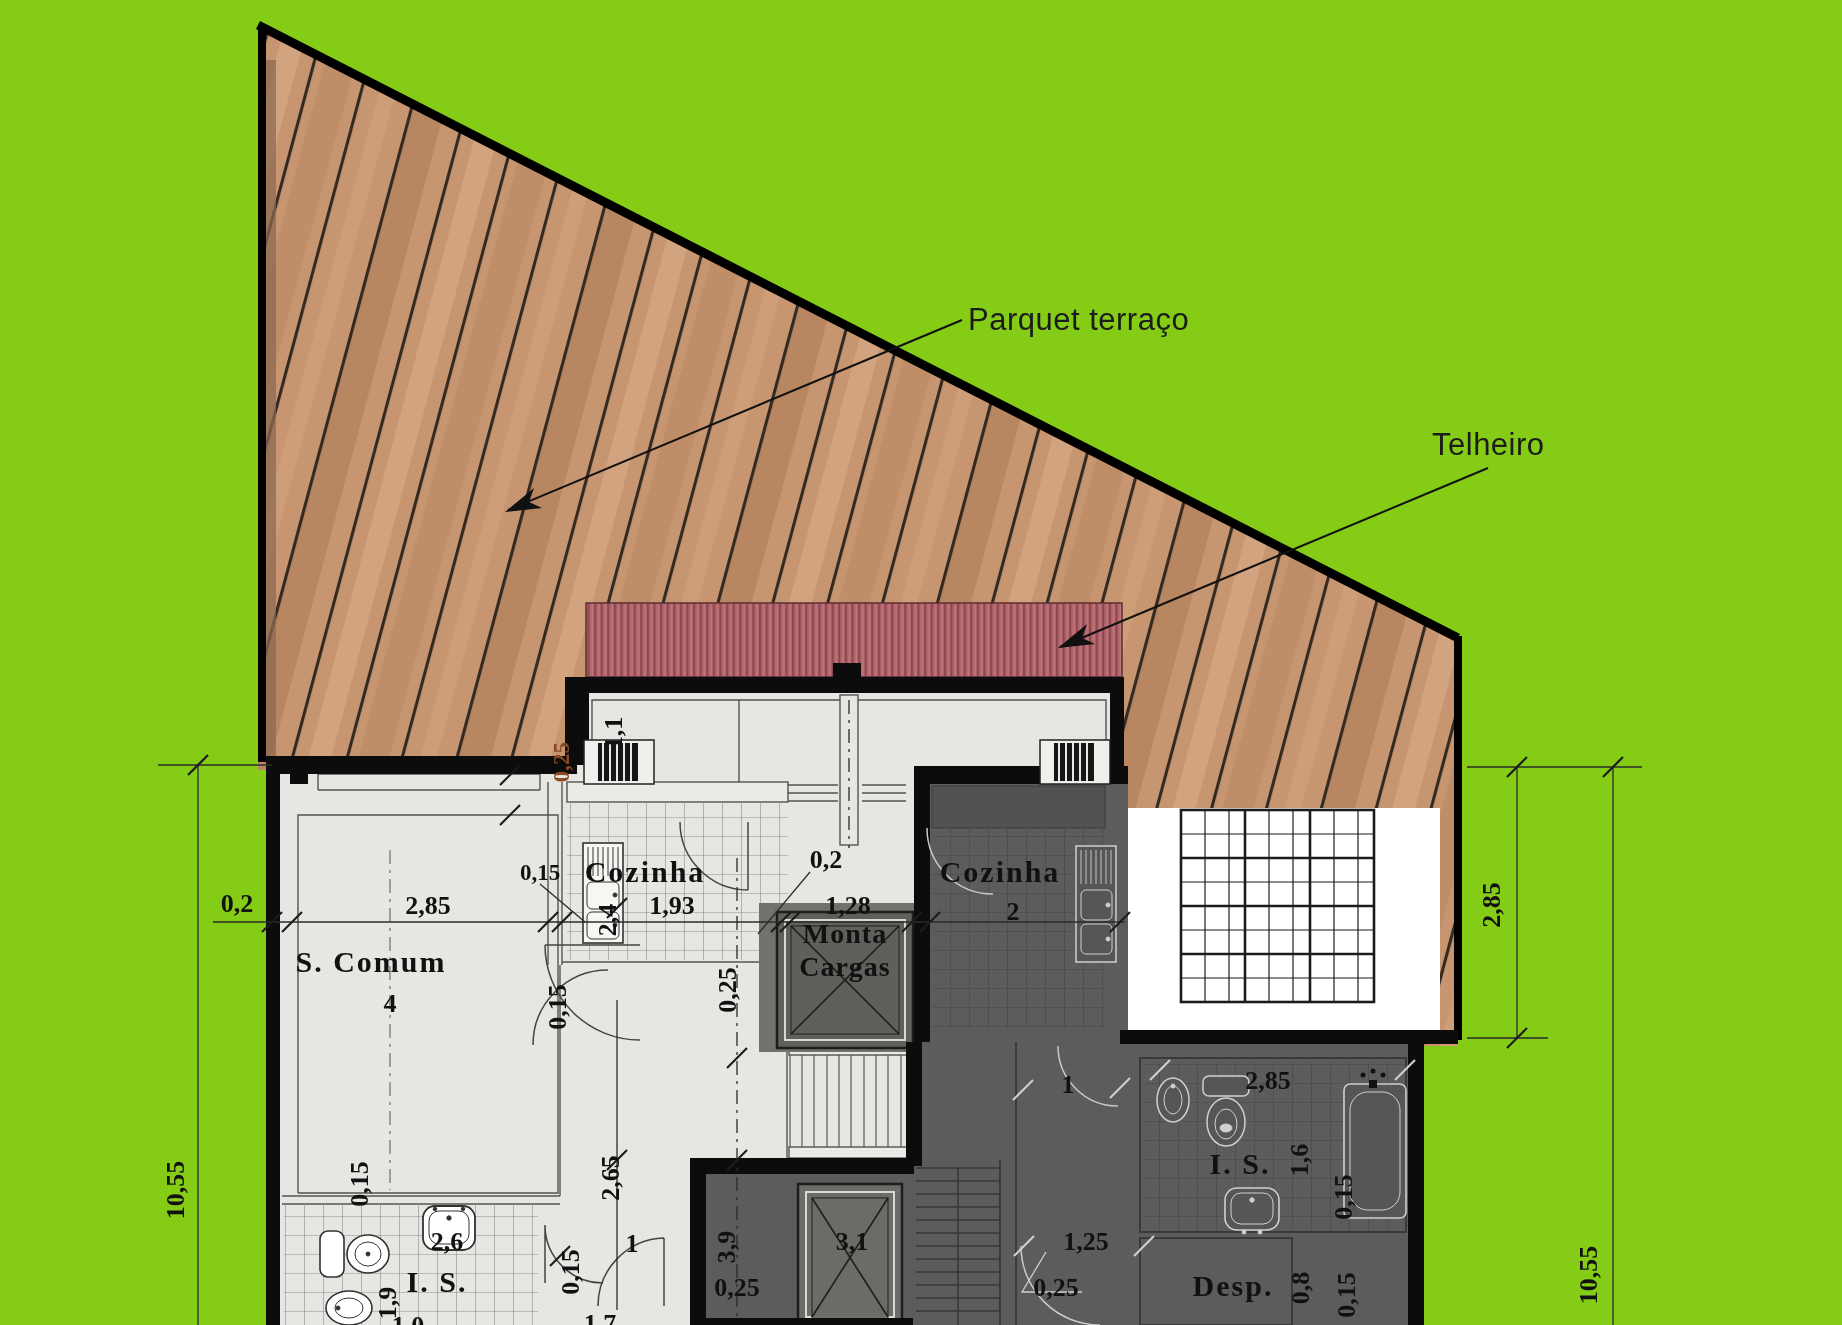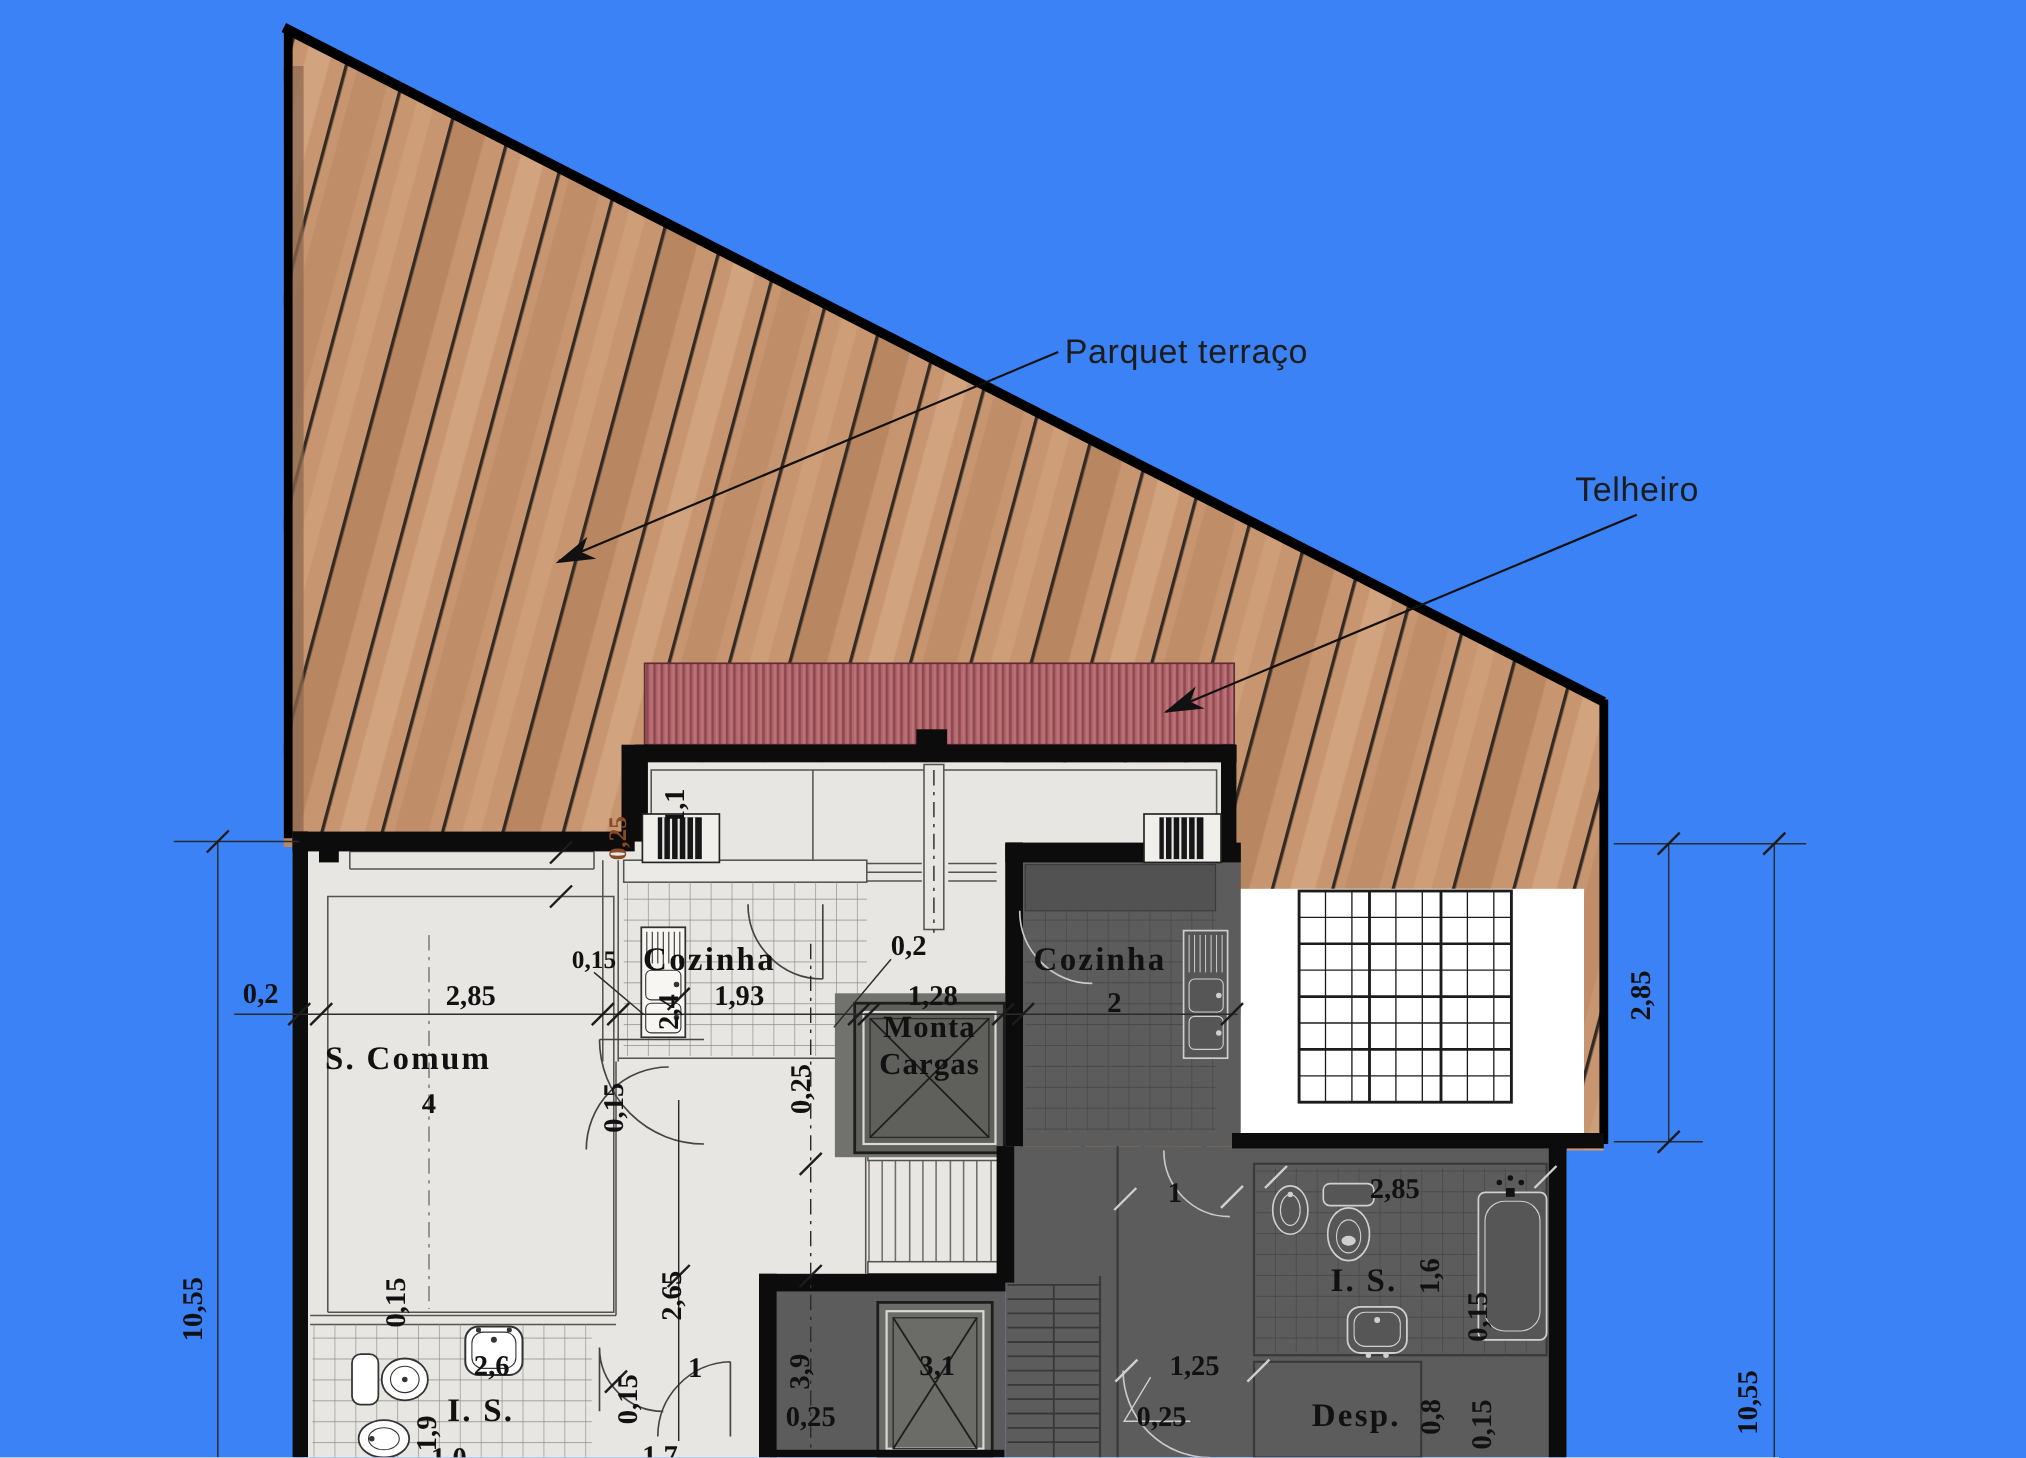--- a/index.html
+++ b/index.html
@@ -1,16 +1,16 @@
 <!DOCTYPE html>
 <html><head>
 <meta charset="utf-8">
 <style>
   html,body{margin:0;padding:0;background:#ffffff;}
-  .stage{position:relative;width:1842px;height:1325px;background:#3b82f6;overflow:hidden;}
+  .stage{position:relative;width:1842px;height:1325px;background:#84cc16;overflow:hidden;}
   svg{display:block;}
   text{fill:#111;}
   .dim{font:bold 26px "Liberation Serif", serif;}
   .dimS{font:bold 23px "Liberation Serif", serif;}
   .room{font:bold 30px "Liberation Serif", serif;letter-spacing:2px;}
   .roomS{font:bold 28px "Liberation Serif", serif;letter-spacing:1px;}
   .leader{font:31px "Liberation Sans", sans-serif;fill:#1c1c1c;letter-spacing:0.5px;}
   .brown{fill:#8a4a26;}
 </style>
 </head>

